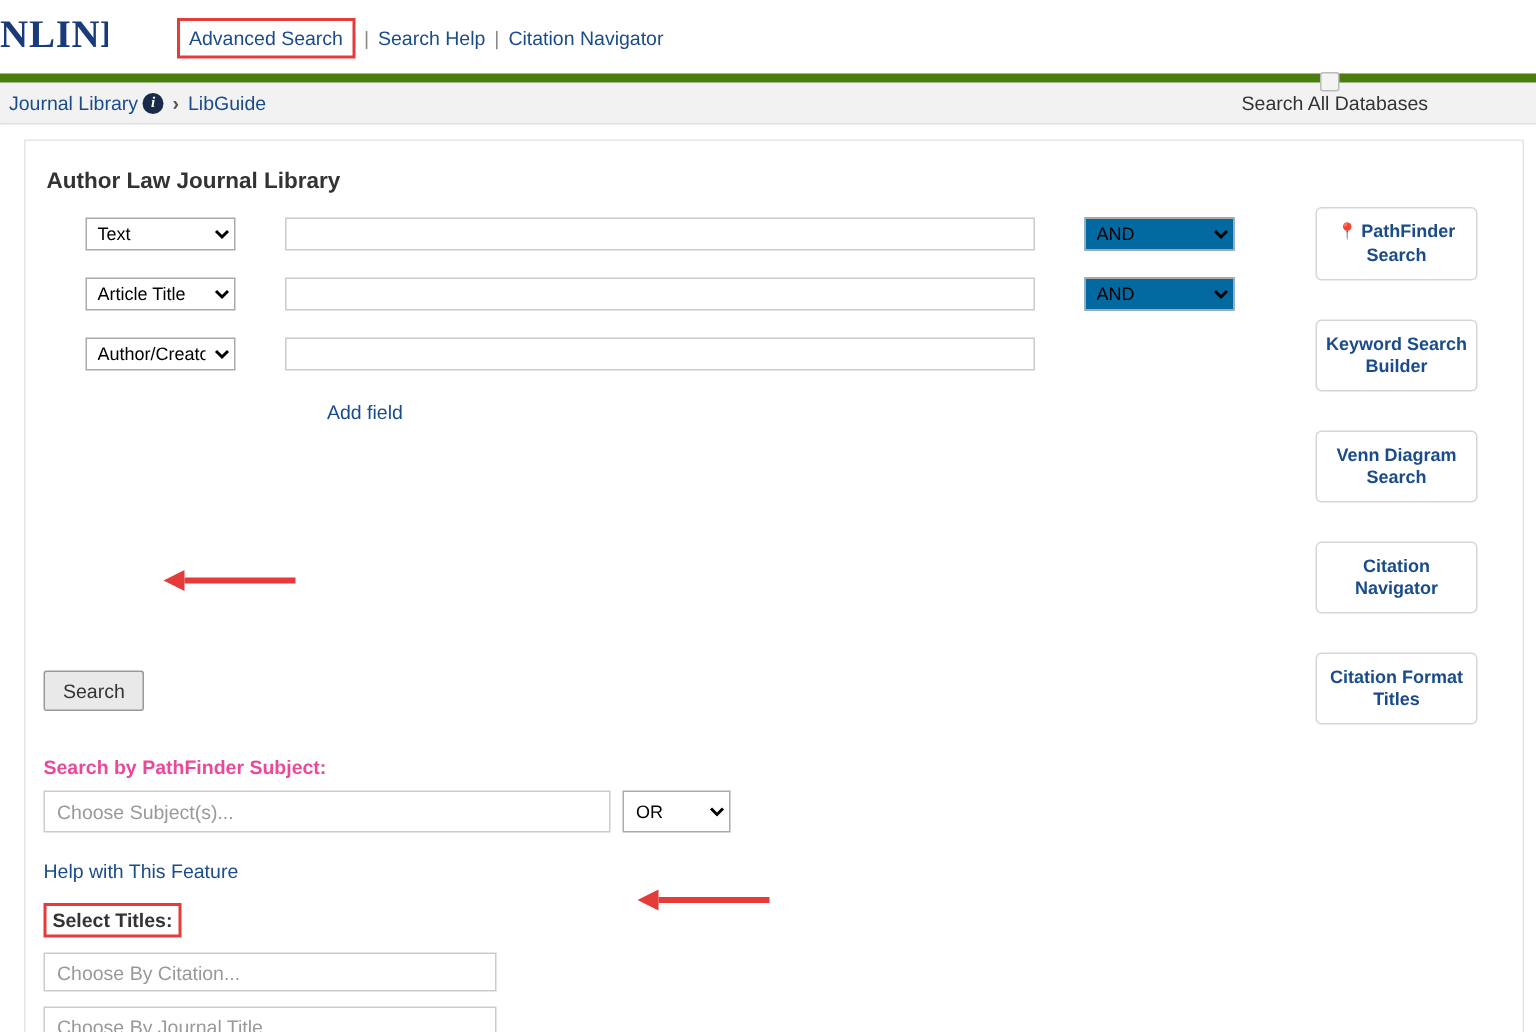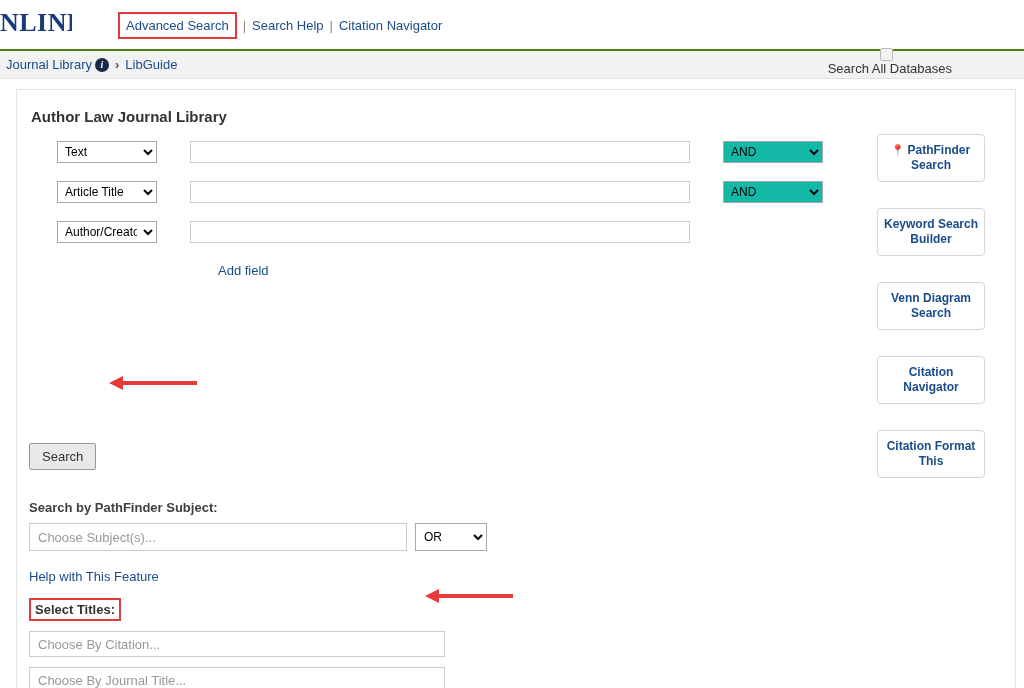--- a/index.html
+++ b/index.html
@@ -85,21 +85,21 @@
     }
     .search-all-db .chk {
       width: 13px; height: 13px;
       border: 1px solid #bbb;
       background: #f3f3f3;
       margin-right: 6px;
       border-radius: 2px;
     }
     .breadcrumb-bar {
       background: #f2f2f2;
-      border-top: 2px solid #4d7c0f;
+      border-top: 6px solid #4d7c0f;
       border-bottom: 1px solid #e2e2e2;
       padding: 6px 6px;
       display: flex;
       align-items: center;
       font-size: 13px;
     }
     .breadcrumb-bar a { color: #1a4c8b; text-decoration: none; }
     .bc-chevron {
       margin: 0 6px;
       color: #555;
@@ -152,21 +152,21 @@
       margin-left: 33px;
       padding: 0 6px;
       font-size: 12px;
     }
     .bool-select {
       width: 100px;
       height: 22px;
       border: 1px solid #aaa;
       font-size: 12px;
       padding: 1px 3px;
-      background: #14b8a6;
+      background: #0369a1;
       margin-left: 33px;
     }
     .bool-placeholder {
       width: 100px;
       margin-left: 33px;
     }
     .add-field-link {
       color: #1a4c8b;
       font-size: 13px;
       margin-left: 161px;
@@ -204,21 +204,21 @@
       border: 1px solid #999;
       background: #e9e9e9;
       padding: 5px 12px;
       font-size: 13px;
       color: #333;
       cursor: pointer;
       border-radius: 2px;
     }
     .section-label {
       font-weight: bold;
-      color: #404040;
+      color: #ec4899;
       font-size: 13px;
       margin-top: 30px;
       margin-bottom: 8px;
     }
     .subject-row { display: flex; gap: 8px; }
     .subject-input {
       width: 378px;
       height: 28px;
       border: 1px solid #ccc;
       padding: 0 8px;
@@ -240,21 +240,21 @@
       display: inline-block;
       cursor: pointer;
     }
     .titles-highlight {
       border: 2px solid #e53b3b;
       display: inline-block;
       padding: 2px 4px;
       margin-top: 14px;
     }
     .title-input {
-      width: 416px;
+      width: 302px;
       height: 26px;
       border: 1px solid #ccc;
       padding: 0 8px;
       font-size: 13px;
       margin-top: 10px;
       display: block;
     }
     .title-input::placeholder { color: #999; }
     
     .arrow {
@@ -341,21 +341,21 @@
     <span class="add-field-link">Add field</span>
   </div>
 
   <div class="side-buttons">
     <div class="side-btn">
       <span class="pin">📍</span><span>PathFinder Search</span>
     </div>
     <div class="side-btn">Keyword Search Builder</div>
     <div class="side-btn">Venn Diagram Search</div>
     <div class="side-btn">Citation Navigator</div>
-    <div class="side-btn">Citation Format This</div>
+    <div class="side-btn">Citation Format Titles</div>
   </div>
 
   <div class="search-btn-row">
     <button class="search-btn">Search</button>
   </div>
 
   <div class="section-label">Search by PathFinder Subject:</div>
   <div class="subject-row">
     <input class="subject-input" type="text" placeholder="Choose Subject(s)..." style="">
     <select class="or-select">

